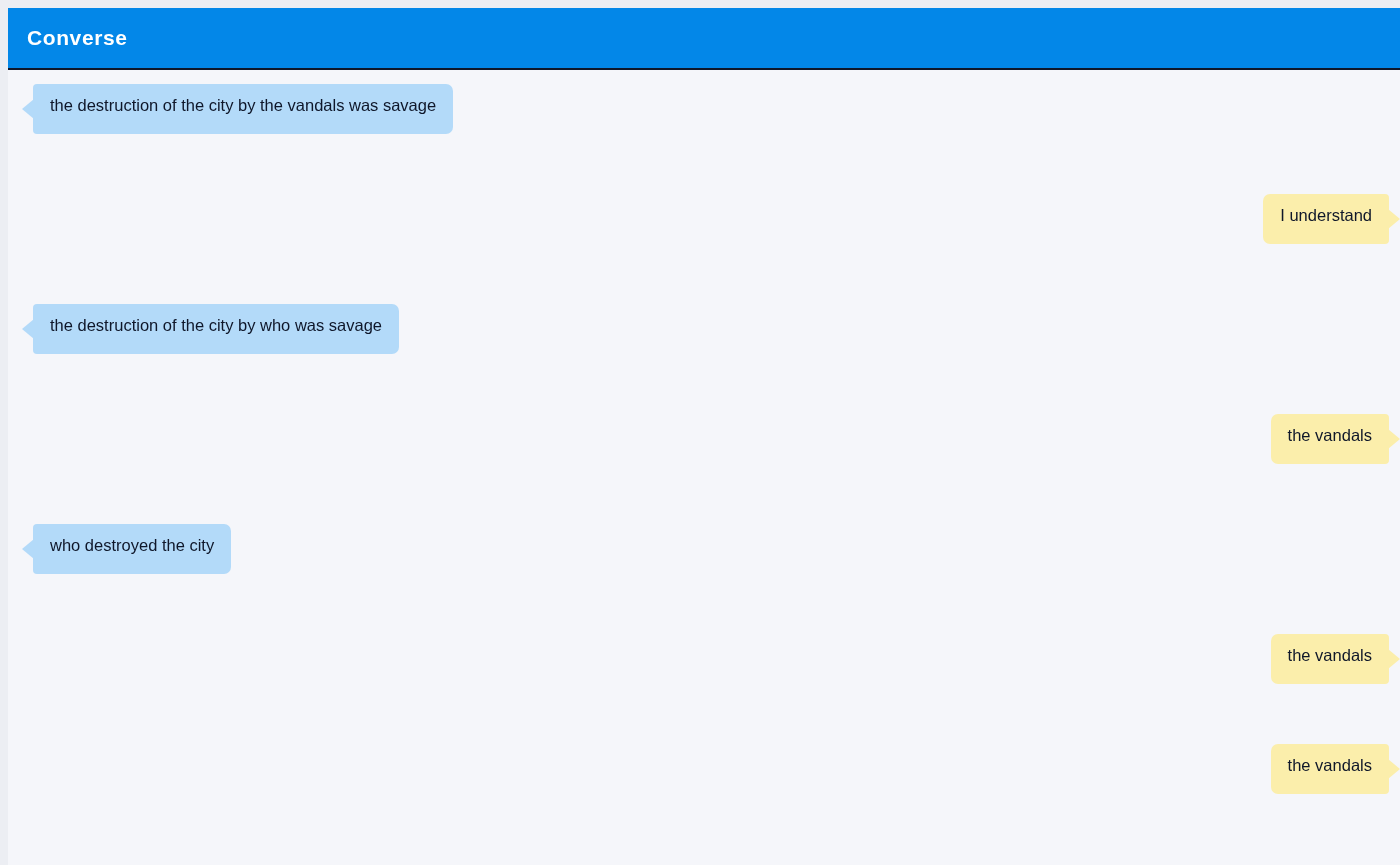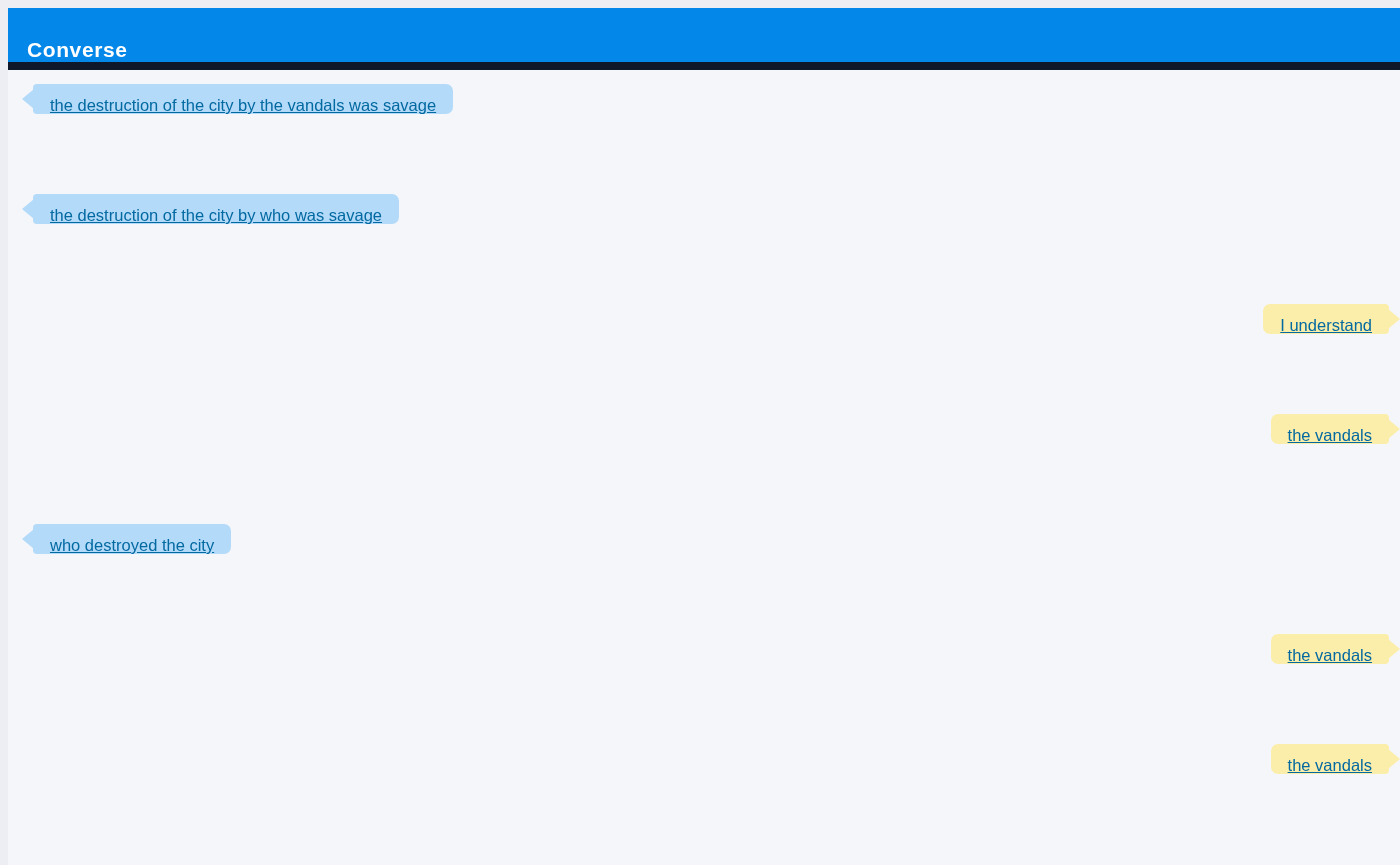--- a/index.html
+++ b/index.html
@@ -23,24 +23,24 @@
     border-left: 8px solid #eceef3;
     border-top: 8px solid #eceef3;
     overflow: hidden;
   }
 
   .header {
     position: relative;
     height: 62px;
     background: #0387e8;
     display: flex;
-    align-items: flex-end;
+    align-items: center;
     padding-left: 19px;
     box-sizing: border-box;
-    border-bottom: 8px solid #0f172a;
+    border-bottom: 2px solid #0f172a;
   }
 
   .header-title {
     color: #ffffff;
     font-size: 21px;
     font-weight: bold;
     letter-spacing: 0.6px;
     font-family: "Liberation Sans", sans-serif;
   }
 
@@ -59,26 +59,25 @@
     align-items: flex-start;
   }
   .msg-row.left  { justify-content: flex-start; padding-left: 25px; }
   .msg-row.right { justify-content: flex-end;  padding-right: 11px; }
 
   .bubble {
     position: relative;
     display: inline-block;
     font-size: 16.5px;
     line-height: 1;
-    color: #0369a1;
-    padding: 13px 17px 0 17px;
+    color: #0f172a;
+    padding: 13px 17px 20px 17px;
     border-radius: 7px;
     white-space: nowrap;
     font-family: "Liberation Sans", sans-serif;
-    text-decoration: underline;
   }
 
   .bubble.incoming {
     background: #b3daf9;
     border-radius: 4px 7px 7px 4px;
   }
   .bubble.incoming::before {
     content: "";
     position: absolute;
     left: -11px;
@@ -114,25 +113,25 @@
 <div class="app">
 
   <div class="header">
     <span class="header-title">Converse</span>
   </div>
 
   <div class="thread">
       <div class="msg-row left">
         <div class="bubble incoming">the destruction of the city by the vandals was savage</div>
       </div>
+      <div class="msg-row right">
+        <div class="bubble outgoing">I understand</div>
+      </div>
       <div class="msg-row left">
         <div class="bubble incoming">the destruction of the city by who was savage</div>
-      </div>
-      <div class="msg-row right">
-        <div class="bubble outgoing">I understand</div>
       </div>
       <div class="msg-row right">
         <div class="bubble outgoing">the vandals</div>
       </div>
       <div class="msg-row left">
         <div class="bubble incoming">who destroyed the city</div>
       </div>
       <div class="msg-row right">
         <div class="bubble outgoing">the vandals</div>
       </div>

